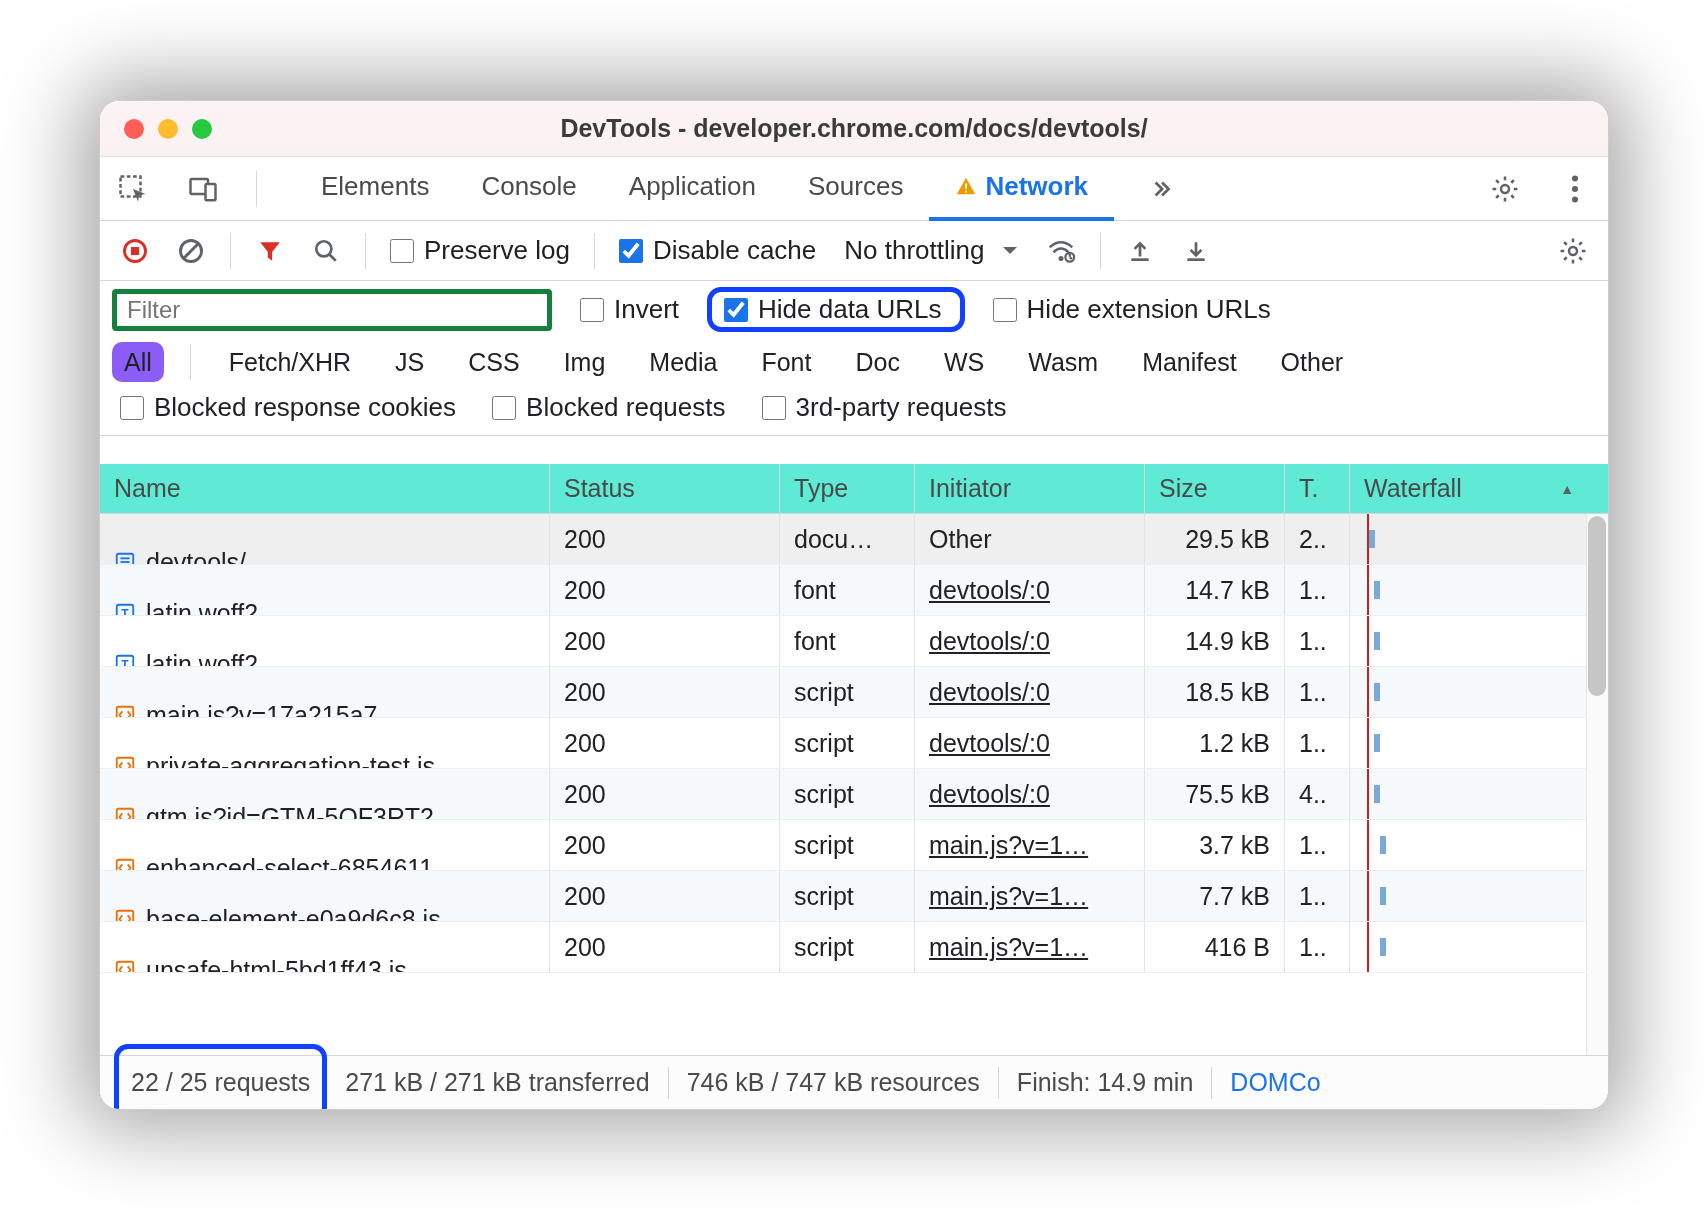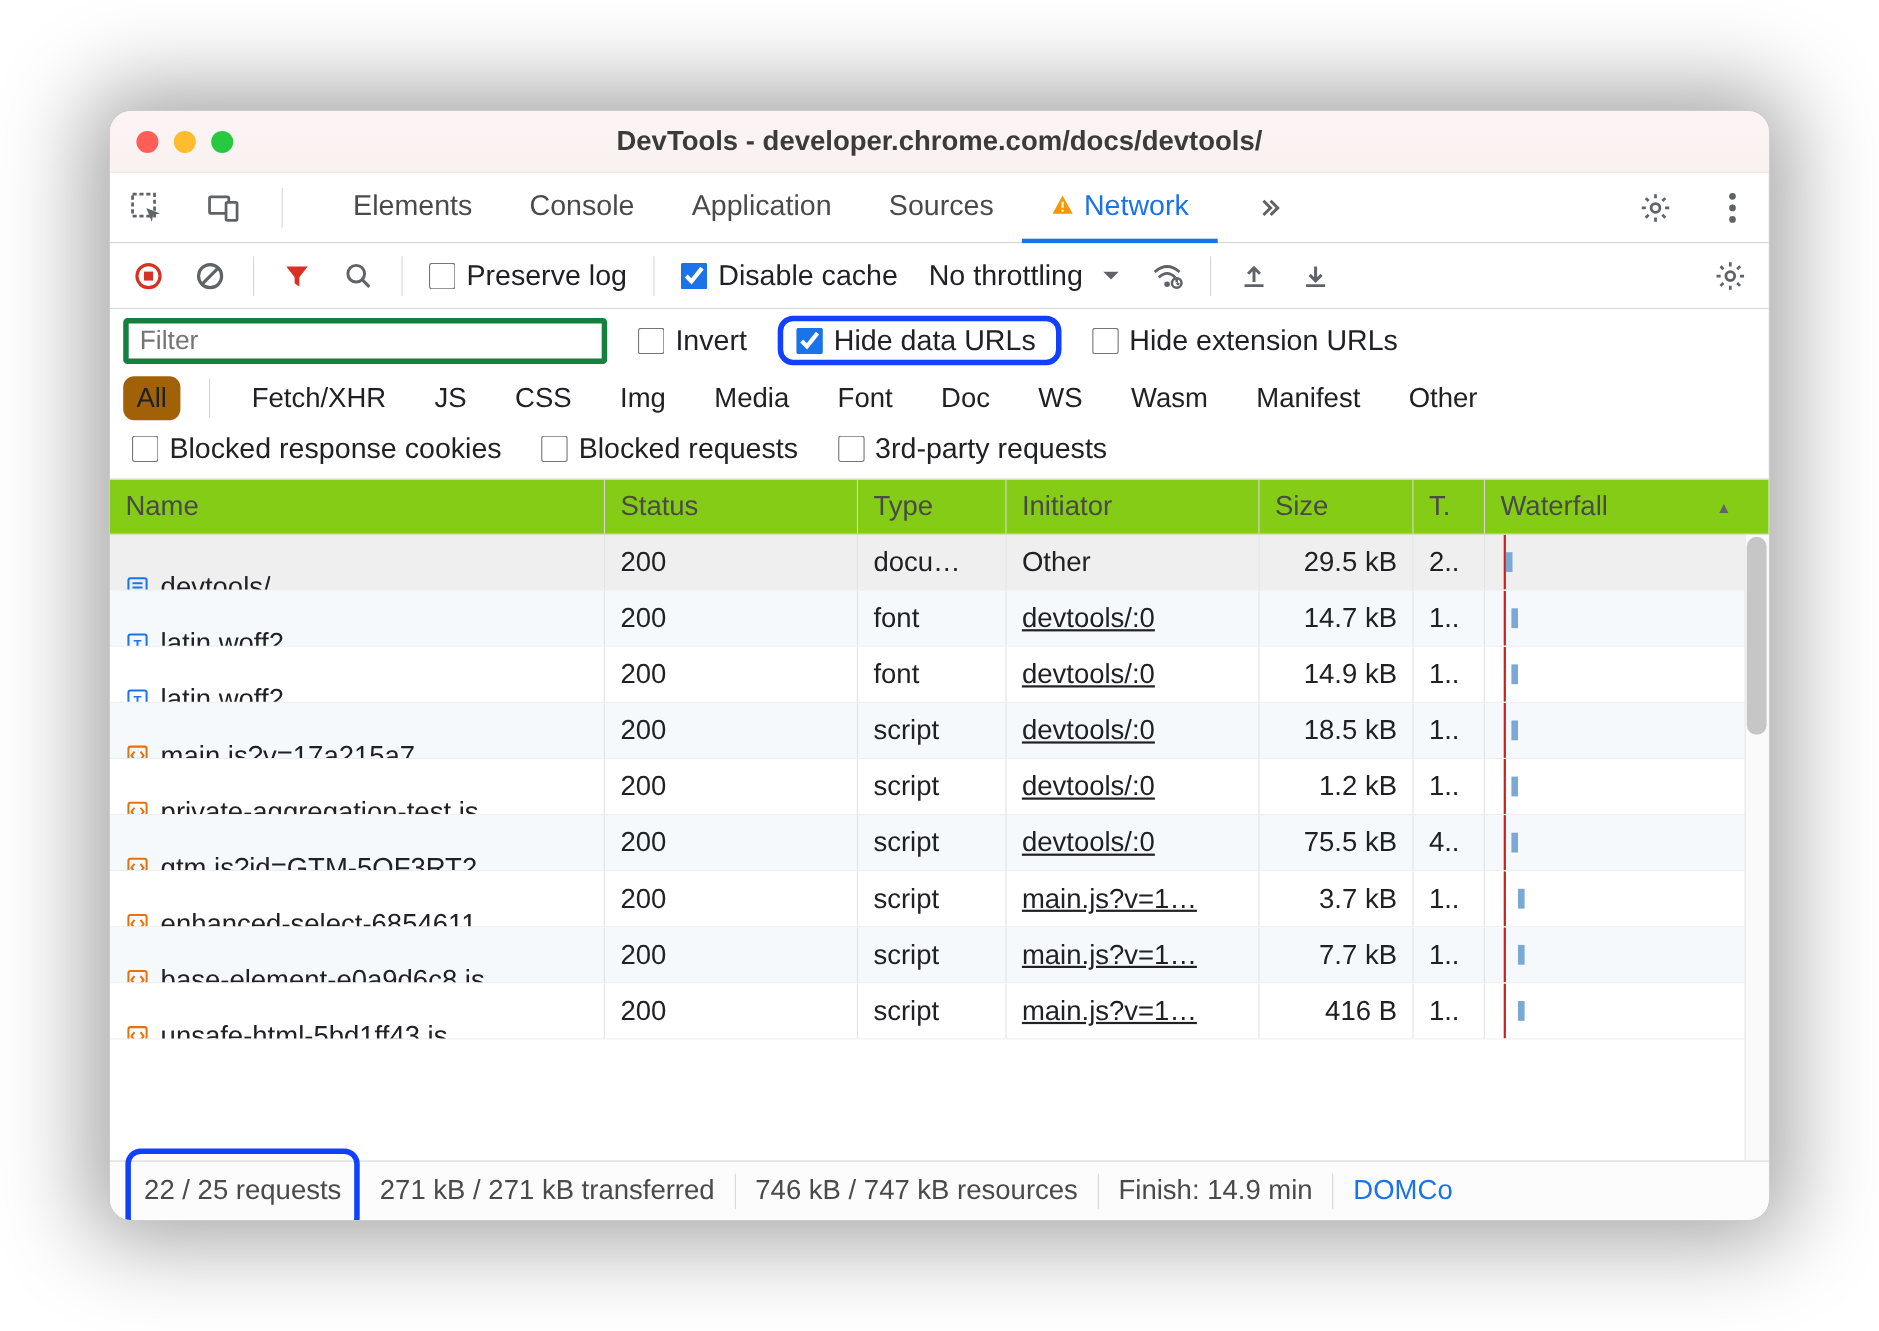--- a/index.html
+++ b/index.html
@@ -60,21 +60,21 @@
   .tab {
     padding: 0 26px;
     height: 64px;
     display: flex; align-items: center;
     font-size: 26px;
     color: #4a4a4a;
     border-bottom: 4px solid transparent;
     cursor: pointer;
     gap: 8px;
   }
-  .tab.active { color: #1a73e8; border-bottom-color: #1a73e8; font-weight: 400; }
+  .tab.active { color: #1a73e8; border-bottom-color: #1a73e8; font-weight: 700; }
   .tabsrow .spacer { flex: 1; }
 
   
   .toolrow {
     height: 60px;
     border-bottom: 1px solid #d6d6d6;
     display: flex;
     align-items: center;
     padding: 0 12px;
     gap: 10px;
@@ -102,38 +102,39 @@
   .highlight-box {
     border: 5px solid #1141ff;
     border-radius: 14px;
     padding: 2px 10px 2px 4px;
     display: flex; align-items: center;
   }
   .pill {
     height: 40px; padding: 0 12px;
     display: flex; align-items: center;
     font-size: 25px; border-radius: 10px;
-    background: #a16207; cursor: pointer;
+    background: #8b5cf6; cursor: pointer;
   }
   .pill.plain { background: transparent; }
 
   
   .grid {
     flex: 1;
     display: flex;
     flex-direction: column;
     overflow: hidden;
     position: relative;
   }
   .gridhead {
     display: grid;
     grid-template-columns: 450px 230px 135px 230px 140px 65px 1fr;
     height: 50px;
-    background: #84cc16;
+    background: #5eead4;
     border-bottom: 1px solid #d6d6d6;
+    margin-top: 28px;
   }
   .gridhead .th {
     padding: 0 14px;
     display: flex; align-items: center;
     font-size: 25px; color: #4a4a4a;
     border-right: 1px solid #d6d6d6;
     cursor: pointer;
     overflow: hidden; white-space: nowrap;
   }
   .gridhead .th:last-child { border-right: none; justify-content: space-between; padding-right: 34px;}

